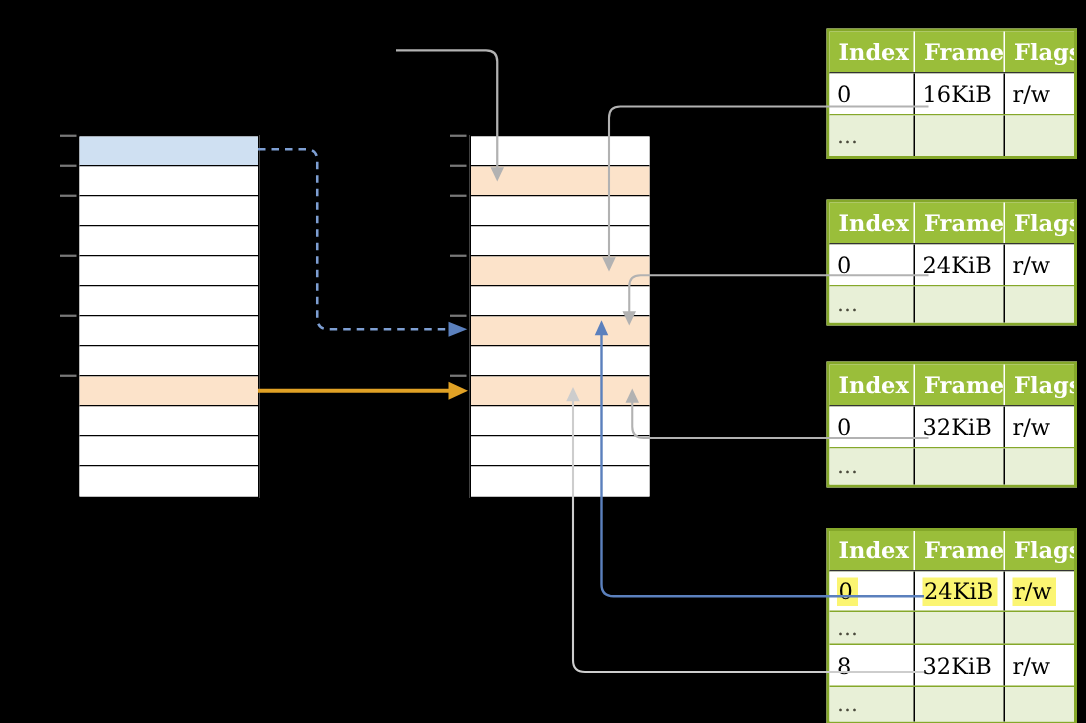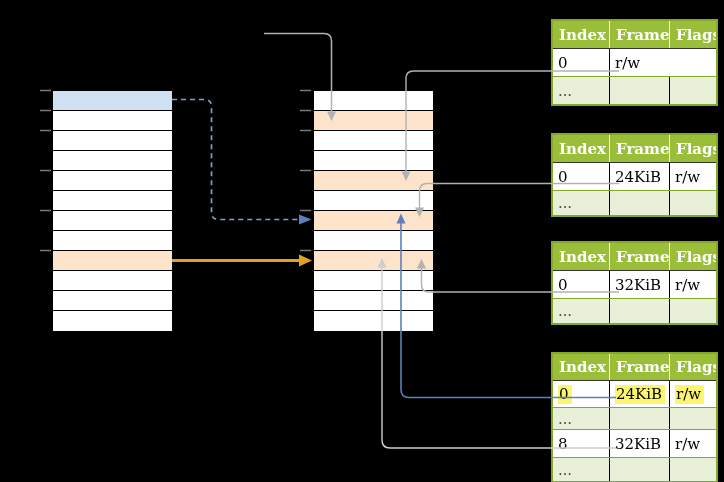--- a/index.html
+++ b/index.html
@@ -83,20 +83,21 @@
     </div>
 
   <div class="ptable" style="top:19px;">
     <div class="phead" style="height:27px;">
       <div class="hcell">Index</div>
       <div class="hcell">Frame</div>
       <div class="hcell">Flags</div>
     </div>
     <div class="prow" style="height:27px;">
       <div class="cell">0</div>
+      <div class="cell">16KiB</div>
       <div class="cell">r/w</div>
     </div>
     <div class="prow dots" style="height:27px;">
       <div class="cell">…</div>
       <div class="cell"></div>
       <div class="cell"></div>
     </div>
   </div>
 
   <div class="ptable" style="top:133px;">

